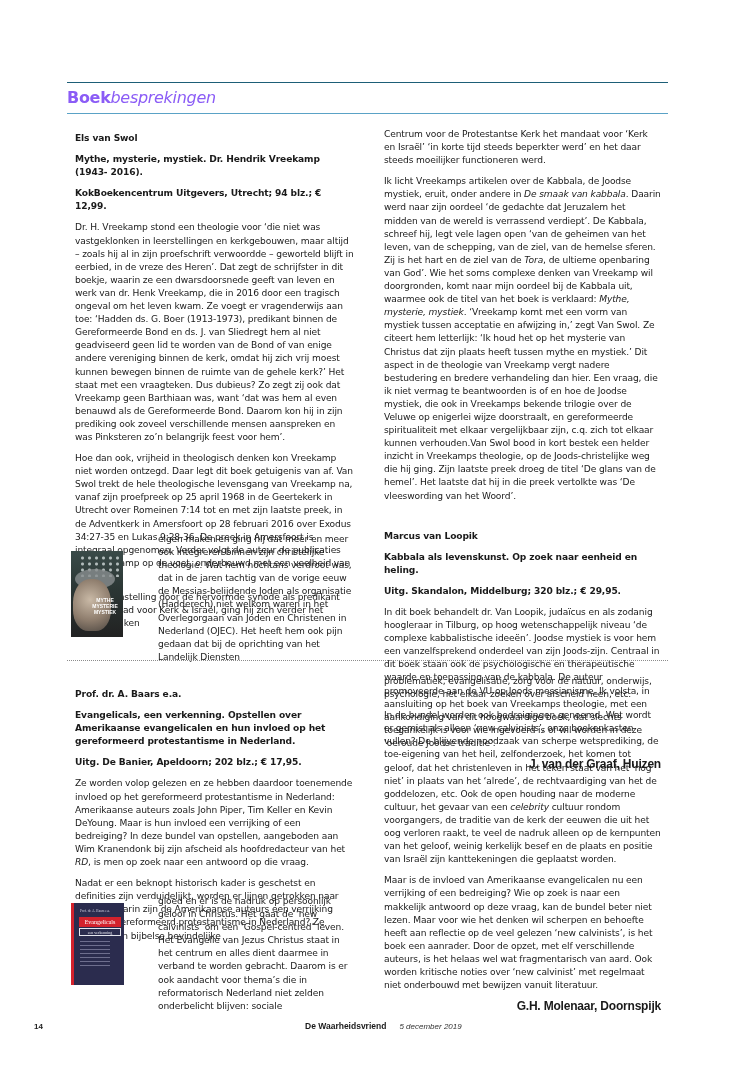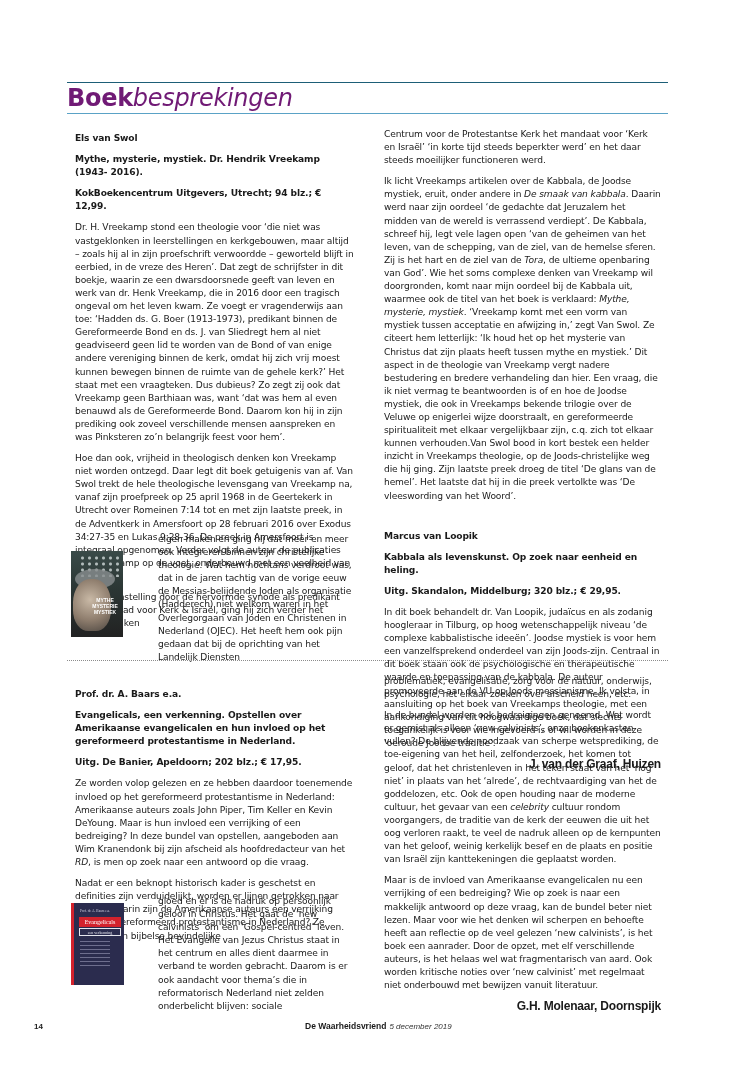--- a/index.html
+++ b/index.html
@@ -2,21 +2,21 @@
 <html><head>
 <meta charset="utf-8">
 <style>
   html, body { margin: 0; padding: 0; background: #ffffff; }
   body { width: 738px; height: 1068px; position: relative; overflow: hidden;
          font-family: "DejaVu Sans", sans-serif; color: #1a1a1a; }
   .page { position: absolute; left: 0; top: 0; width: 738px; height: 1068px; }
 
   .header-rule-top { position: absolute; left: 67px; top: 82px; width: 601px; height: 1px; background: #1d5e77; }
   .header-rule-bottom { position: absolute; left: 67px; top: 113px; width: 601px; height: 1px; background: #5aa2c6; }
-  .section-title { position: absolute; left: 67px; top: 85px; font-size: 24px; line-height: 26px; color: #701a75; letter-spacing: -0.3px; }
+  .section-title { position: absolute; left: 67px; top: 85px; font-size: 16px; line-height: 26px; color: #8b5cf6; letter-spacing: -0.3px; }
   .section-title .bold { font-weight: bold; }
   .section-title .ital { font-style: italic; font-weight: normal; }
 
   .col { position: absolute; font-size: 9.1px; line-height: 13.1px; letter-spacing: -0.12px; }
   .col p { margin: 8px; }
   .b { font-weight: bold; }
   .i { font-style: italic; }
   .sig { text-align: right; font-weight: bold; font-family: "Liberation Sans", sans-serif; font-size: 12px; letter-spacing: -0.2px; }
 
   .col1a { left: 67px; top: 124px; width: 296px; }
@@ -37,21 +37,21 @@
   .cover2 .auth { position: absolute; left: 6px; top: 6px; font-size: 3.5px; color: #cfcfe0; font-family: "Liberation Serif", serif; }
   .cover2 .red { position: absolute; left: 5px; top: 14px; width: 42px; height: 10px; background: #d3222d; color: #fff; font-size: 6px; line-height: 10px; text-align: center; font-family: "Liberation Serif", serif; }
   .cover2 .sub { position: absolute; left: 5px; top: 25px; width: 42px; height: 8px; border: 0.5px solid #e6e6ee; box-sizing: border-box; color: #e6e6ee; font-size: 4px; line-height: 7px; text-align: center; font-family: "Liberation Serif", serif; }
   .cover2 .lines { position: absolute; left: 6px; top: 38px; width: 30px; height: 26px; background: repeating-linear-gradient(180deg,#9a9ab8 0 1px,transparent 1px 4px); opacity: .6; }
 
   .divider { position: absolute; left: 67px; top: 660px; width: 601px; height: 0; border-top: 1px dotted #8c8c8c; }
 
   .footer-page { position: absolute; left: 34px; top: 1022px; font-size: 8px; font-weight: bold; color: #222; font-family: "Liberation Sans", sans-serif; }
   .footer-pub { position: absolute; left: 305px; top: 1021px; font-size: 8.5px; font-family: "Liberation Sans", sans-serif; }
   .footer-pub .name { font-weight: bold; }
-  .footer-pub .date { font-style: italic; font-size: 8px; color: #333; margin-left: 3px; }
+  .footer-pub .date { font-style: italic; font-size: 8px; color: #333; margin-left: 13px; }
 </style>
 </head>
 <body>
 
 <div class="page">
 
   <div class="header-rule-top"></div>
   <div class="section-title">
     <span class="bold">Boek</span><span class="ital">besprekingen</span>
   </div>

